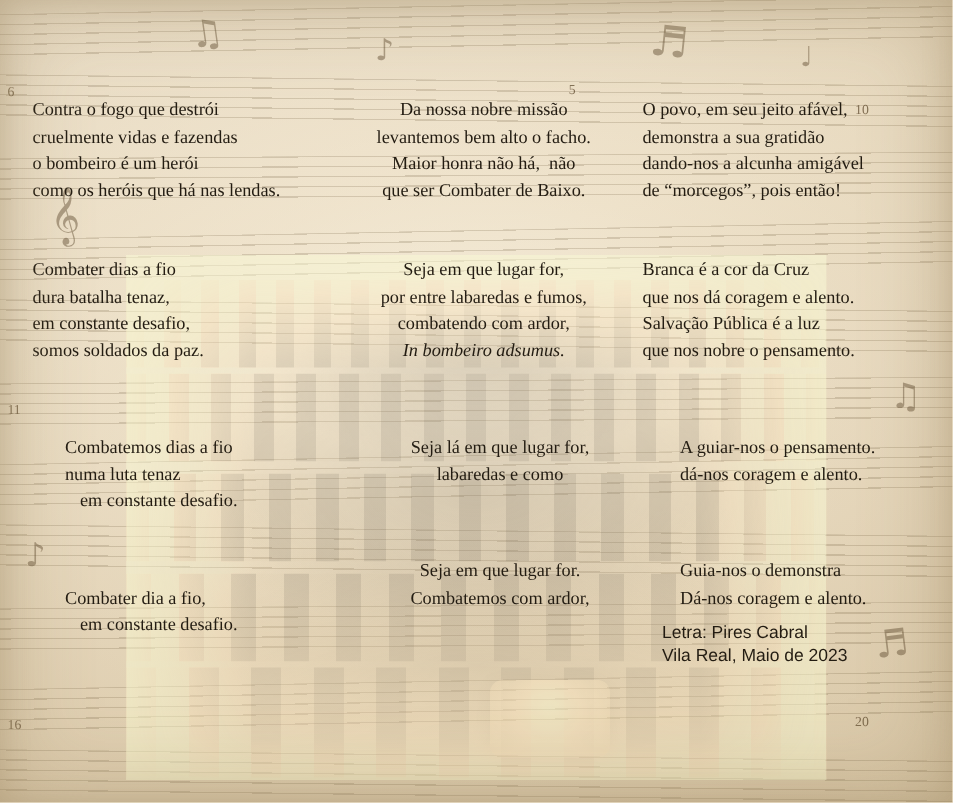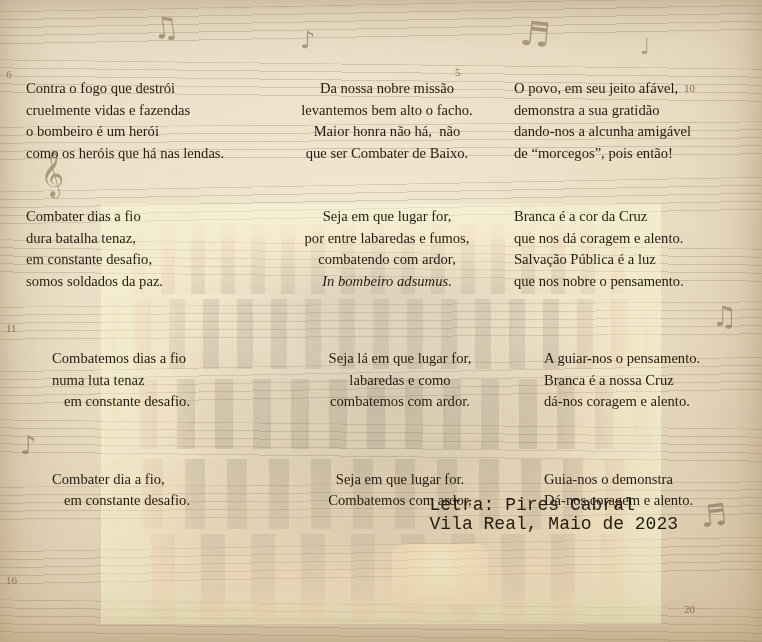--- a/index.html
+++ b/index.html
@@ -155,22 +155,22 @@
   .gap-a { height: 16px; }
   .gap-b { height: 30px; }
 
   .credits {
     position: absolute;
     right: 84px;
     bottom: 108px;
     text-align: left;
   }
   .credits .line {
-    font-family: Liberation Mono, monospace;
-    font-size: 18px;
+    font-family: Liberation Sans, sans-serif;
+    font-size: 14px;
     line-height: 19px;
     color: #231c12;
     white-space: pre;
   }
 </style>
 </head>
 <body>
 
 <div id="page">
 
@@ -186,21 +186,21 @@
     <div class="staff tilt-c"></div>
     <div class="staff tilt-a"></div>
     <div class="staff tilt-b"></div>
   </div>
 
   <span class="barnum" style="left:6px;  top:68px;">6</span>
   <span class="barnum" style="left:6px;  top:322px;">11</span>
   <span class="barnum" style="left:6px;  top:574px;">16</span>
   <span class="barnum" style="left:455px;top:66px;">5</span>
   <span class="barnum" style="left:684px;top:66px;margin-top:16px;">10</span>
-  <span class="barnum" style="left:684px;top:603px;">20</span>
+  <span class="barnum" style="left:684px;top:572px;">20</span>
 
   <span class="notes" style="left:152px; top:10px;  font-size:30px; transform:rotate(-8deg);">♫</span>
   <span class="notes" style="left:300px; top:26px;  font-size:24px;">♪</span>
   <span class="notes" style="left:520px; top:14px;  font-size:34px; transform:rotate(6deg);">♬</span>
   <span class="notes" style="left:640px; top:34px;  font-size:22px;">♩</span>
   <span class="notes" style="left:40px;  top:150px; font-size:40px; transform:rotate(-4deg);">𝄞</span>
   <span class="notes" style="left:712px; top:300px; font-size:28px;">♫</span>
   <span class="notes" style="left:20px;  top:430px; font-size:26px;">♪</span>
   <span class="notes" style="left:700px; top:498px; font-size:30px; transform:rotate(-7deg);">♬</span>
 
@@ -256,21 +256,20 @@
         <div class="stanza">
           <div class="line">Seja em que lugar for,</div>
           <div class="line">por entre labaredas e fumos,</div>
           <div class="line">combatendo com ardor,</div>
           <div class="line italic">In bombeiro adsumus.</div>
         </div>
         <div class="gap-b"></div>
         <div class="stanza indent-1">
           <div class="line">Seja lá em que lugar for,</div>
           <div class="line">labaredas e como</div>
-          <div class="line">combatemos com ardor.</div>
         </div>
         <div class="gap-b"></div>
         <div class="stanza indent-1">
           <div class="line">Seja em que lugar for.</div>
           <div class="line">Combatemos com ardor,</div>
         </div>
       </div>
 
       <div class="col c3">
         <div class="stanza">
@@ -282,21 +281,20 @@
         <div class="gap-a"></div>
         <div class="stanza">
           <div class="line">Branca é a cor da Cruz</div>
           <div class="line">que nos dá coragem e alento.</div>
           <div class="line">Salvação Pública é a luz</div>
           <div class="line">que nos nobre o pensamento.</div>
         </div>
         <div class="gap-b"></div>
         <div class="stanza indent-2">
           <div class="line">A guiar-nos o pensamento.</div>
-          <div class="line">Branca é a nossa Cruz</div>
           <div class="line">dá-nos coragem e alento.</div>
         </div>
         <div class="gap-b"></div>
         <div class="stanza indent-2">
           <div class="line">Guia-nos o demonstra</div>
           <div class="line">Dá-nos coragem e alento.</div>
         </div>
       </div>
 
     </div>

